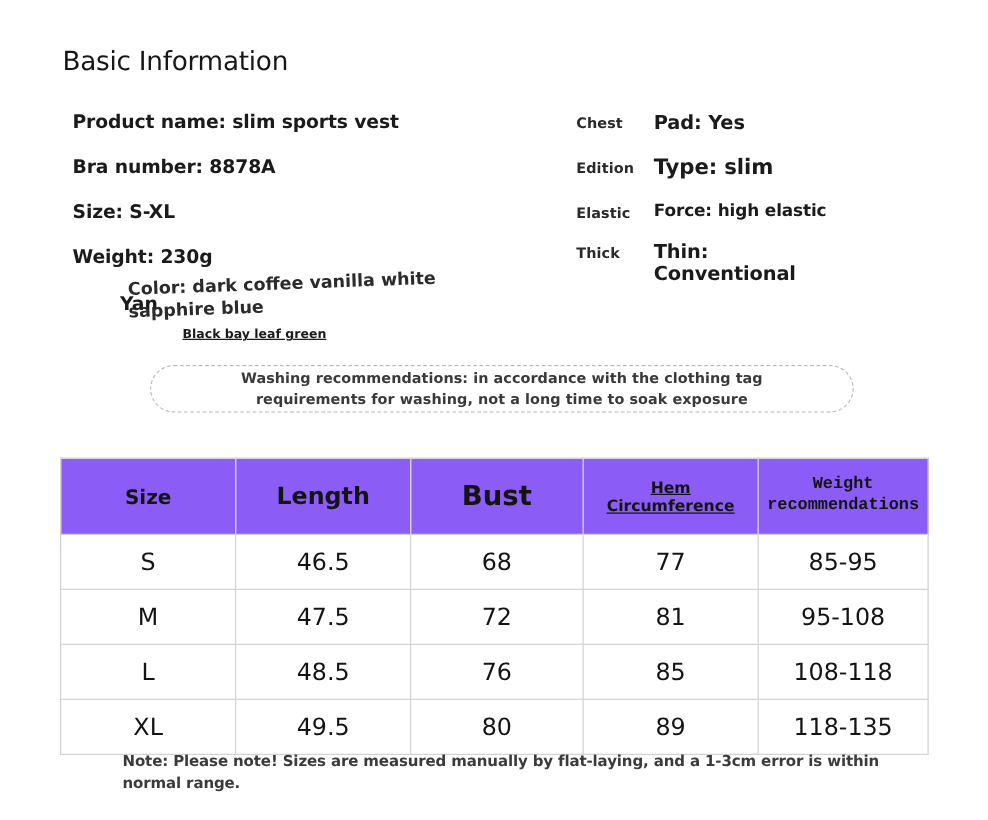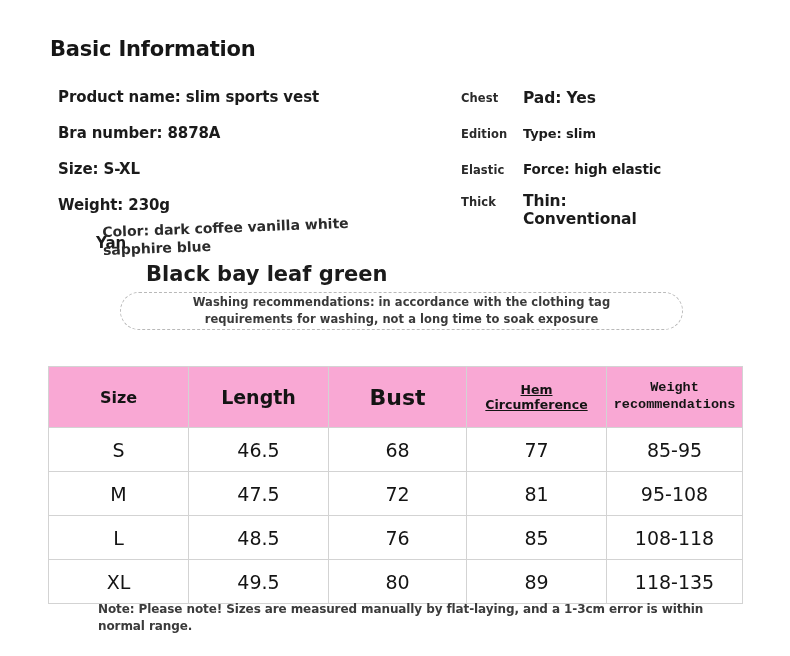--- a/index.html
+++ b/index.html
@@ -16,21 +16,21 @@
     color: #1c1c1c;
     overflow: hidden;
   }
 
   
   .section-title {
     position: absolute;
     left: 50px;
     top: 37px;
     font-size: 21px;
-    font-weight: bold;
+    font-weight: normal;
     letter-spacing: -0.2px;
     color: #161616;
   }
 
   
   .spec-col {
     position: absolute;
   }
   .spec-col.left  { left: 58px;  top: 80px; width: 400px; }
   .spec-col.right { left: 461px; top: 80px; width: 320px; }
@@ -52,21 +52,21 @@
   }
 
   .spec-value {
     font-size: 15px;
     font-weight: bold;
     color: #1b1b1b;
     letter-spacing: -0.1px;
     line-height: 1.18;
   }
   .spec-value.sm   { font-size: 13.5px; }
-  .spec-value.lg   { font-size: 13px; }
+  .spec-value.lg   { font-size: 17px; }
   .spec-value.md   { font-size: 15.5px; }
 
   
   .spec-row.tall { height: 46px; align-items: flex-start; padding-top: 4px; }
   .spec-row.tall .spec-label { padding-top: 3px; }
 
   
   .yan-row {
     position: relative;
     height: 56px;
@@ -89,24 +89,25 @@
     font-weight: bold;
     color: #2b2b2b;
     line-height: 1.28;
     transform: rotate(-2.1deg);
     transform-origin: left top;
   }
   .color-extra {
     position: absolute;
     left: 88px;
     top: 38px;
-    font-size: 21px;
+    font-size: 10px;
     font-weight: bold;
     color: #1b1b1b;
     white-space: nowrap;
+    text-decoration: underline;
   }
 
   
   .wash-box {
     position: absolute;
     left: 120px;
     top: 292px;
     width: 563px;
     height: 38px;
     box-sizing: border-box;
@@ -134,21 +135,21 @@
     border-collapse: collapse;
     table-layout: fixed;
   }
   .size-table th,
   .size-table td {
     border: 1px solid #d3d3d3;
     text-align: center;
     color: #141414;
   }
   .size-table thead th {
-    background: #f9a8d4;
+    background: #8b5cf6;
     height: 52px;
     font-weight: bold;
     padding: 4px 6px;
   }
   .size-table tbody td {
     height: 41px;
     font-size: 19px;
     font-weight: normal;
     background: #ffffff;
   }

